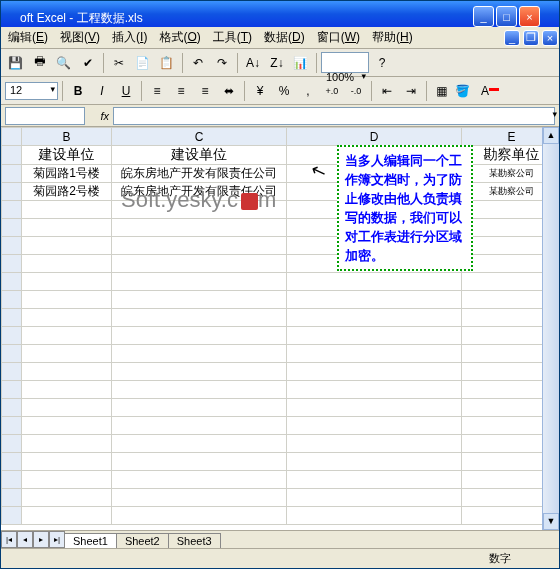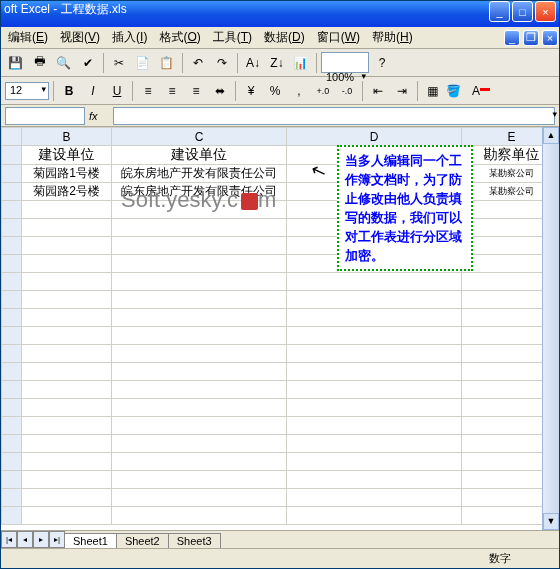--- a/index.html
+++ b/index.html
@@ -1,33 +1,33 @@
 <!DOCTYPE html>
 <html><head>
 <meta charset="utf-8">
 <style>
 * { box-sizing: border-box; margin: 0; padding: 0; font-family: "SimSun", "宋体", sans-serif; }
 body { width: 560px; height: 569px; overflow: hidden; background: #ece9d8; position: relative; border: 1px solid #003c74; }
-.titlebar { height: 26px; background: linear-gradient(to bottom, #3b93ff, #1054e3 50%, #0a3ae4); color: #fff; display: flex; align-items: flex-start; padding: 0 3px; font-size: 12px; }
+.titlebar { height: 26px; background: linear-gradient(to bottom, #3b93ff, #1054e3 50%, #0a3ae4); color: #fff; display: flex; align-items: flex-end; padding: 0 19px; font-size: 12px; }
 .titlebar .t-title { flex: 1; white-space: nowrap; overflow: hidden; }
 .win-btn { width: 21px; height: 21px; margin-left: 2px; border: 1px solid #fff; background: linear-gradient(to bottom, #75aaff, #1e53d0); border-radius: 3px; display: flex; align-items: center; justify-content: center; color: #fff; font-size: 11px; cursor: pointer; }
 .win-btn.close { background: linear-gradient(to bottom, #ff8b5a, #e83d21); }
 .menubar { height: 22px; background: #ece9d8; display: flex; align-items: center; padding: 0 1px; font-size: 12px; border-bottom: 1px solid #aca899; }
 .menubar .mi { padding: 2px 6px; cursor: pointer; }
 .menubar .mi u { text-decoration: underline; }
 .doc-controls { margin-left: auto; display: flex; gap: 1px; }
 .toolbar { height: 28px; background: #eceae0; display: flex; align-items: center; padding: 0 4px; border-bottom: 1px solid #aca899; gap: 2px; }
 .tbtn { width: 22px; height: 22px; display: flex; align-items: center; justify-content: center; font-size: 12px; cursor: pointer; }
 .tsep { width: 1px; height: 20px; background: #aca899; margin: 0 2px; }
 .zoom-box { height: 18px; border: 1px solid #7f9db9; background: #fff; font-size: 11px; padding: 18px 14px 1px 4px; position: relative; }
-.fontsize-box { height: 18px; width: 44px; border: 1px solid #7f9db9; background: #fff; font-size: 11px; padding: 1px 14px 1px 4px; position: relative; }
+.fontsize-box { height: 18px; width: 53px; border: 1px solid #7f9db9; background: #fff; font-size: 11px; padding: 1px 14px 1px 4px; position: relative; }
 .dd-arrow::after { content: "▾"; position: absolute; right: 2px; font-size: 9px; color: #000; }
 .formulabar { height: 22px; background: #ece9d8; display: flex; align-items: center; border-bottom: 1px solid #aca899; padding: 0 4px; gap: 4px; }
 .namebox { width: 80px; height: 18px; border: 1px solid #7f9db9; background: #fff; font-size: 11px; padding: 1px 4px; }
-.fx { width: 20px; font-style: italic; font-size: 11px; text-align: left; }
+.fx { width: 20px; font-style: italic; font-size: 11px; text-align: right; }
 .fedit { flex: 1; height: 18px; border: 1px solid #7f9db9; background: #fff; }
 .sheet-area { position: absolute; top: 126px; left: 0; right: 0; bottom: 20px; background: #fff; overflow: hidden; }
 table.grid { border-collapse: collapse; table-layout: fixed; width: 100%; font-size: 12px; }
 table.grid th, table.grid td { border: 1px solid #d0d0c8; height: 18px; overflow: hidden; white-space: nowrap; }
 table.grid th { background: #e4ecf7; font-weight: normal; text-align: center; height: 18px; }
 .rowhead { width: 20px; background: #e4ecf7; text-align: center; }
 .h-row td { text-align: center; font-size: 14px; height: 36px; }
 .data-row td { text-align: center; font-size: 12px; }
 .right-vbar { position: absolute; right: 0; top: 0; bottom: 18px; width: 17px; background: linear-gradient(to right,#e4ecf7,#c9d8ef); border-left: 1px solid #9cb6dd; }
 .right-vbar .arrow { height: 17px; background: #d6e4f6; border: 1px solid #9cb6dd; text-align: center; font-size: 9px; line-height: 15px; cursor: pointer; }

